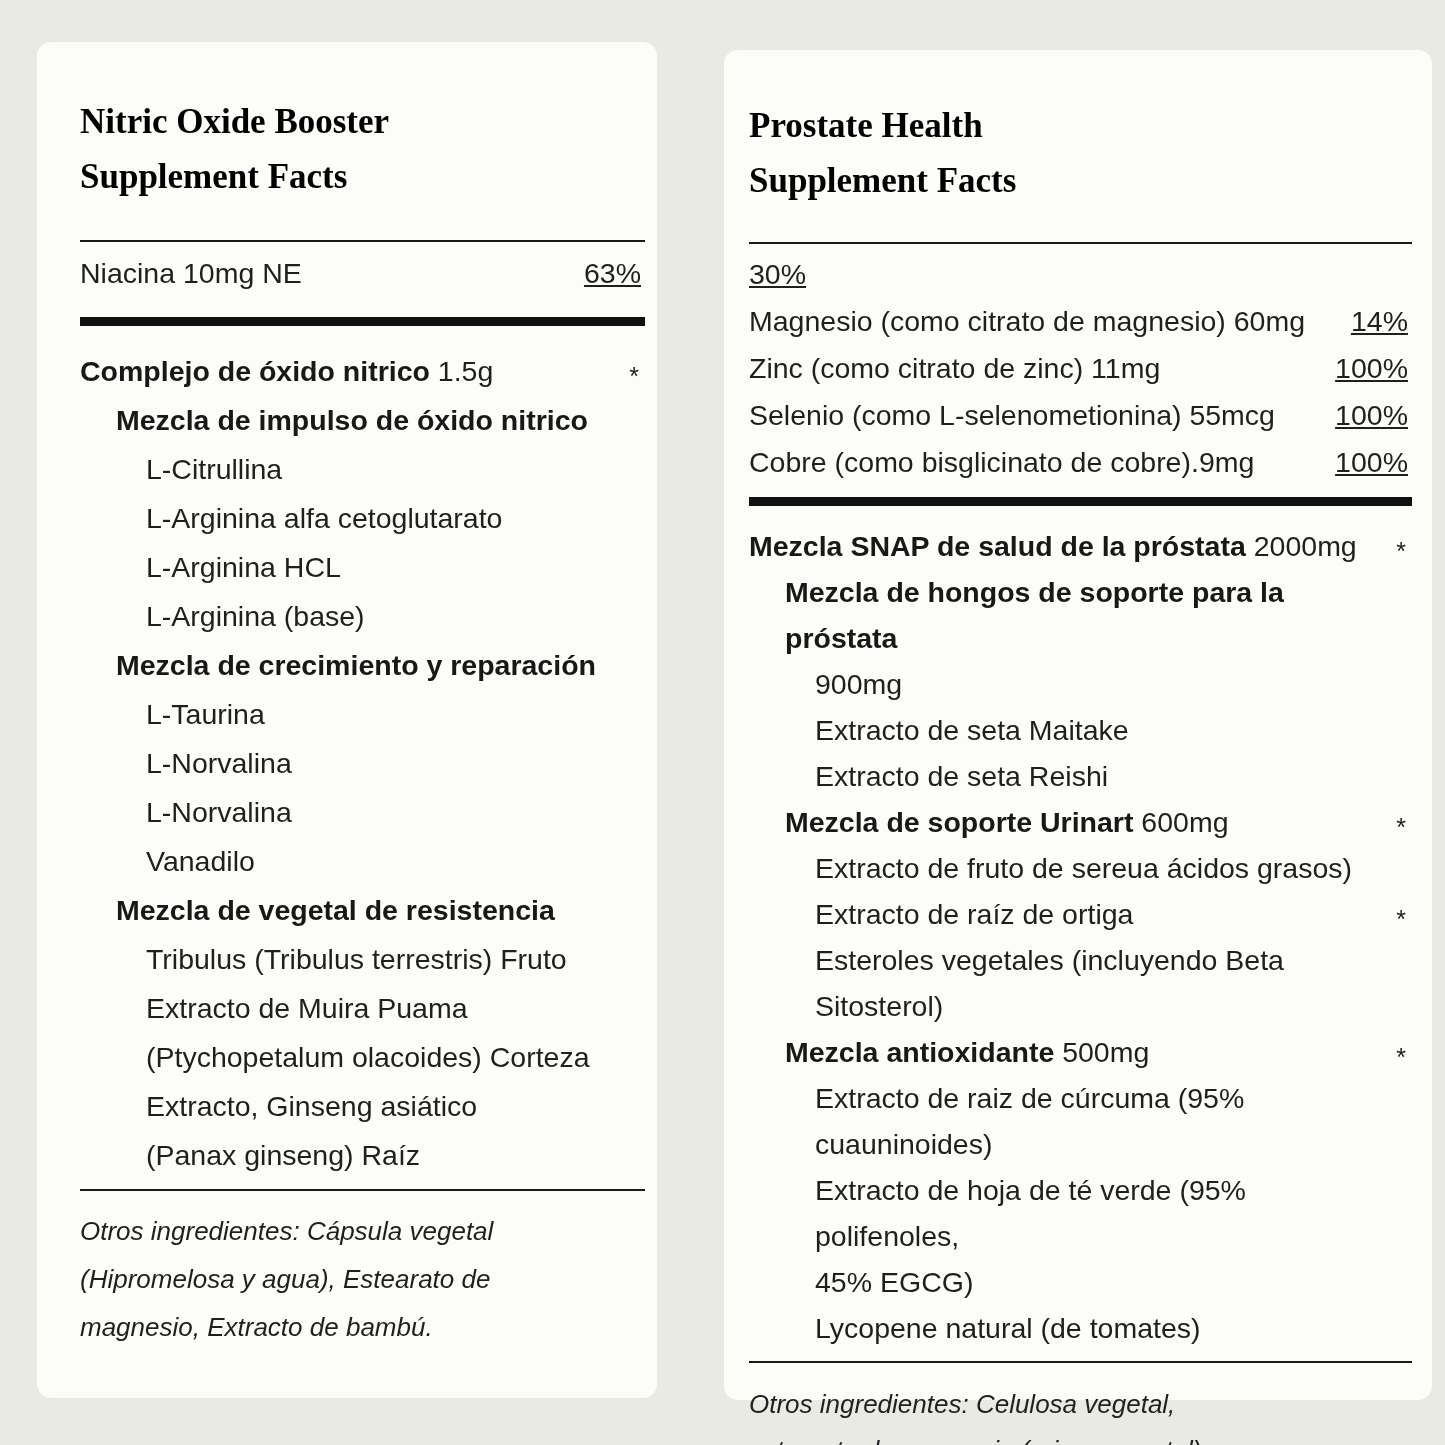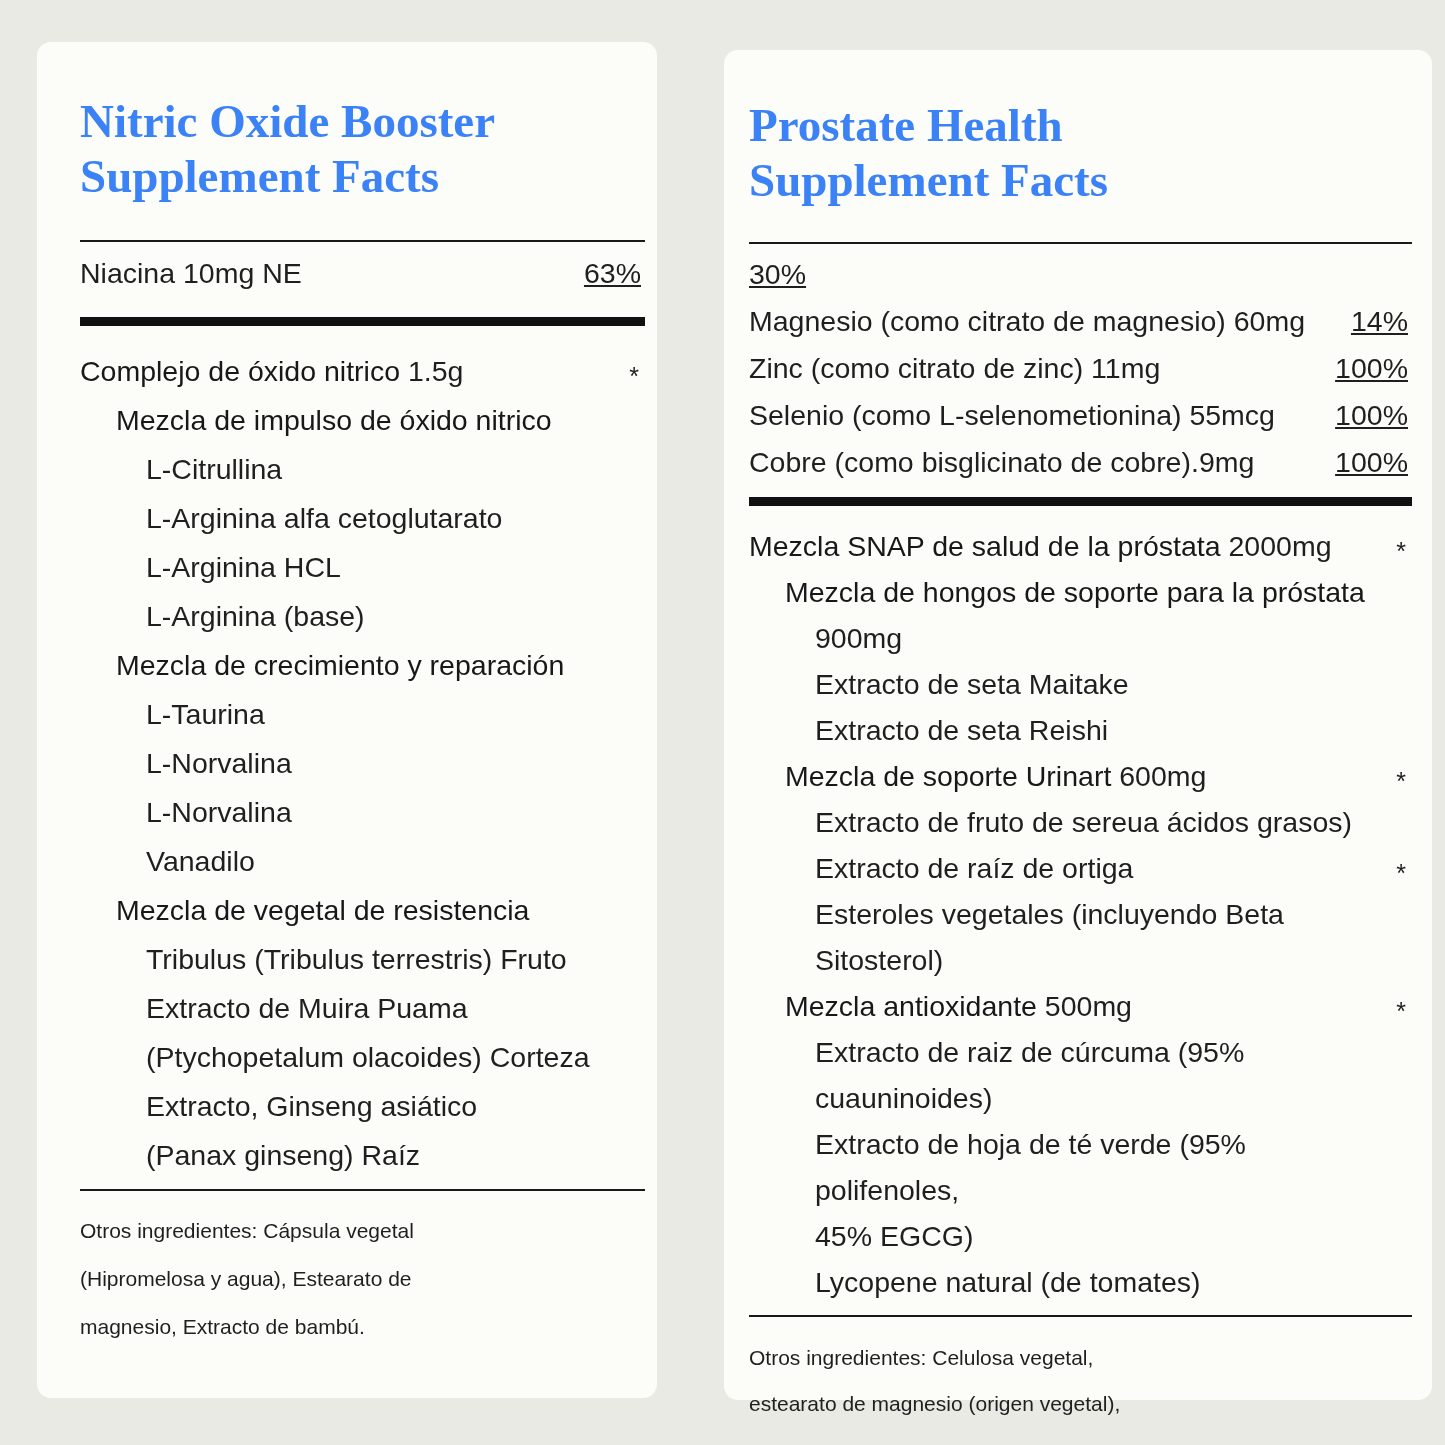--- a/index.html
+++ b/index.html
@@ -29,23 +29,23 @@
   }
   #right-card {
     left: 700px; top: 50px;
     width: 708px; height: 1350px;
     padding: 48px 20px 0 25px;
     margin-left: 24px;
   }
   .panel-title {
     font-family: "Liberation Serif", "DejaVu Serif", serif;
     font-weight: 700;
-    font-size: 47px;
+    font-size: 35px;
     line-height: 55px;
-    color: #3b82f6;
+    color: #000000;
     letter-spacing: 0px;
   }
   .thin-rule { height: 2px; background: #191919; }
   .thick-rule { height: 9px; background: #111; }
 
   #left-card .title-rule { margin-top: 36px; }
   #right-card .title-rule { margin-top: 34px; }
 
   .nv-rows { margin-top: 7px; }
   .nv-row {
@@ -66,38 +66,39 @@
   #right-card .blend-rows { margin-top: 17px; }
 
   .row {
     position: relative;
     font-size: 28.5px;
     color: #1f1f1f;
     padding-right: 34px;
   }
   #left-card .row { line-height: 49px; }
   #right-card .row { line-height: 46px; }
-  .row b { font-weight: 400; color: #181818; }
+  .row b { font-weight: 700; color: #181818; }
   .i0 { padding-left: 0; }
   .i1 { padding-left: 36px; }
   .i2 { padding-left: 66px; }
   .right-mark {
     position: absolute;
     right: 6px;
     top: 5px;
     font-size: 25px;
     color: #1f1f1f;
   }
 
   #left-card .footer-rule { margin-top: 9px; }
   #right-card .footer-rule { margin-top: 10px; }
   .footer {
     margin-top: 16px;
-    font-size: 21px;
+    font-size: 26px;
     color: #1f1f1f;
+    font-style: italic;
   }
   #left-card .footer { line-height: 48px; }
   #right-card .footer { margin-top: 18px; line-height: 46px; }
 </style>
 </head>
 <body>
 
 <div class="card" id="left-card">
   <div class="panel-title">
     <div>Nitric Oxide Booster</div>

